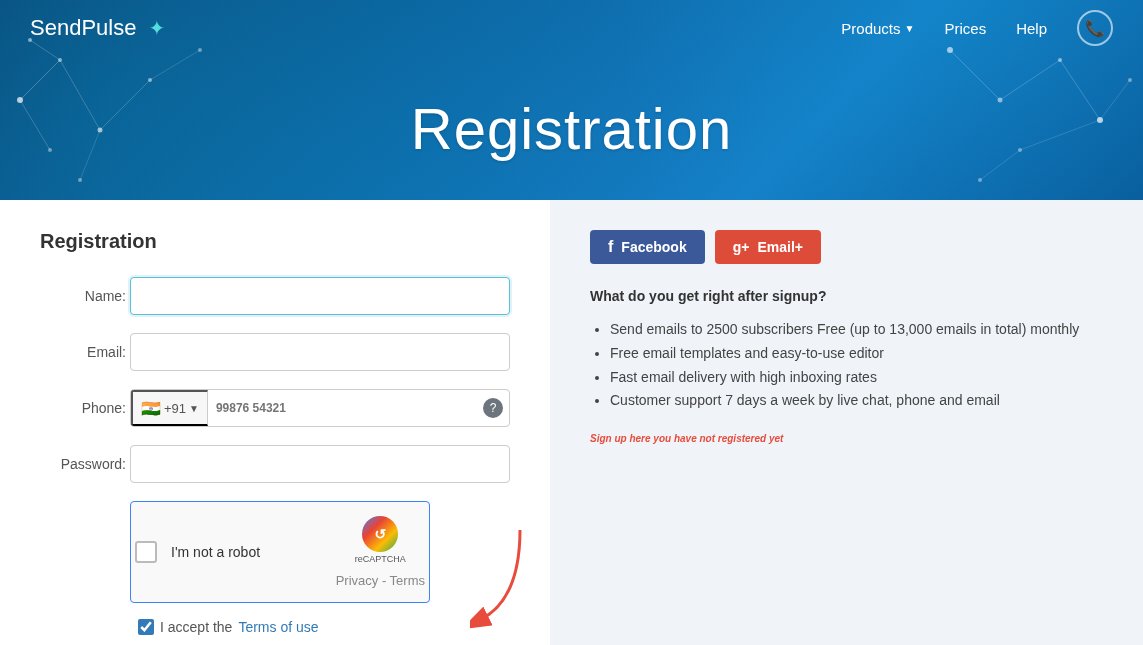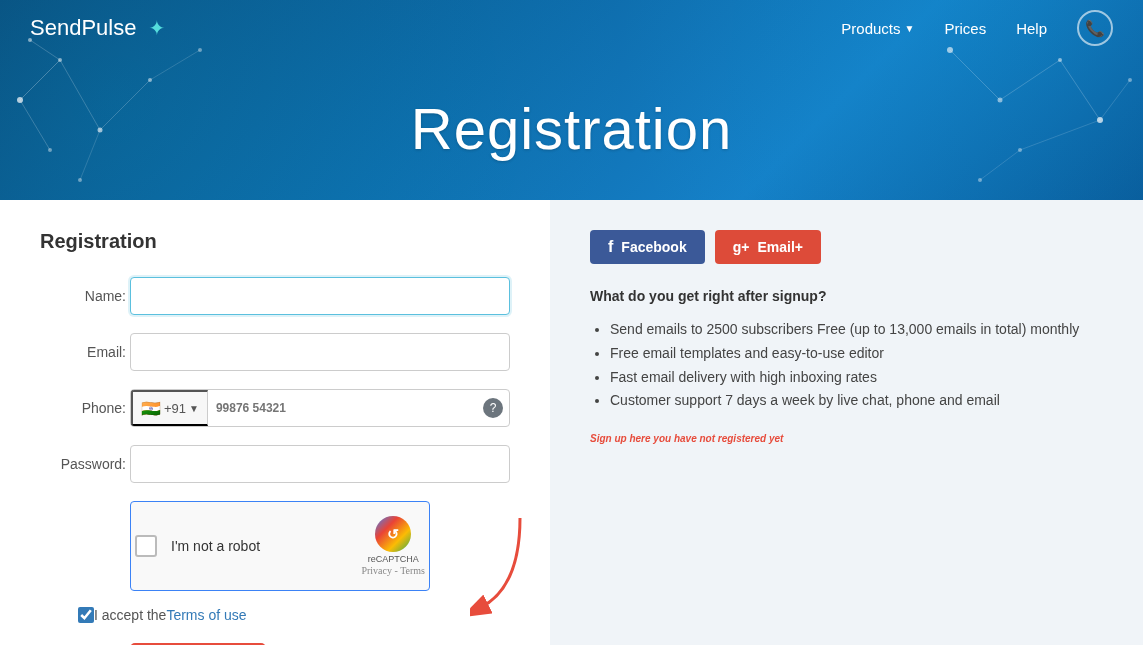--- a/index.html
+++ b/index.html
@@ -219,30 +219,30 @@
       color: white;
       font-size: 12px;
       font-weight: bold;
     }
     .captcha-brand {
       font-size: 9px;
       color: #555;
       margin-top: 2px;
     }
     .captcha-links {
-      font-size: 10px;
+      font-size: 13px;
       color: #888;
-      margin-top: 1px;
-      font-family: Liberation Serif, serif;
+      margin-top: 9px;
     }
     .terms-row {
-      margin-left: 38px;
+      margin-left: 98px;
       margin-bottom: 20px;
       display: flex;
       align-items: flex-end;
+      gap: 6px;
       font-size: 14px;
       color: #555;
     }
     .terms-checkbox {
       width: 16px; height: 16px;
       accent-color: #337ab7;
     }
     .terms-link {
       color: #337ab7;
       text-decoration: none;

